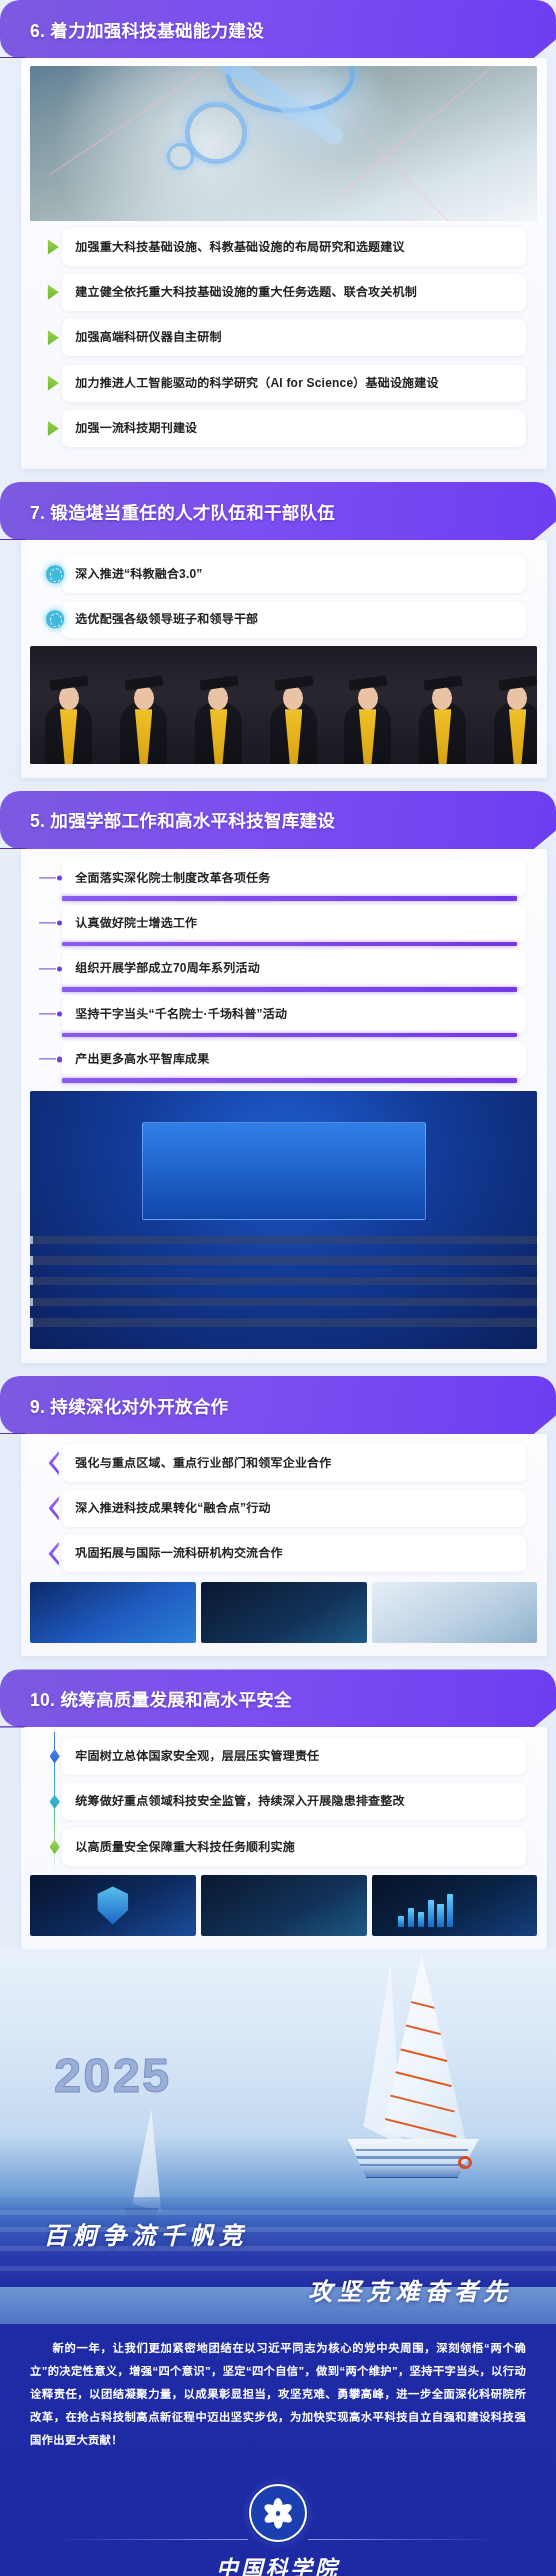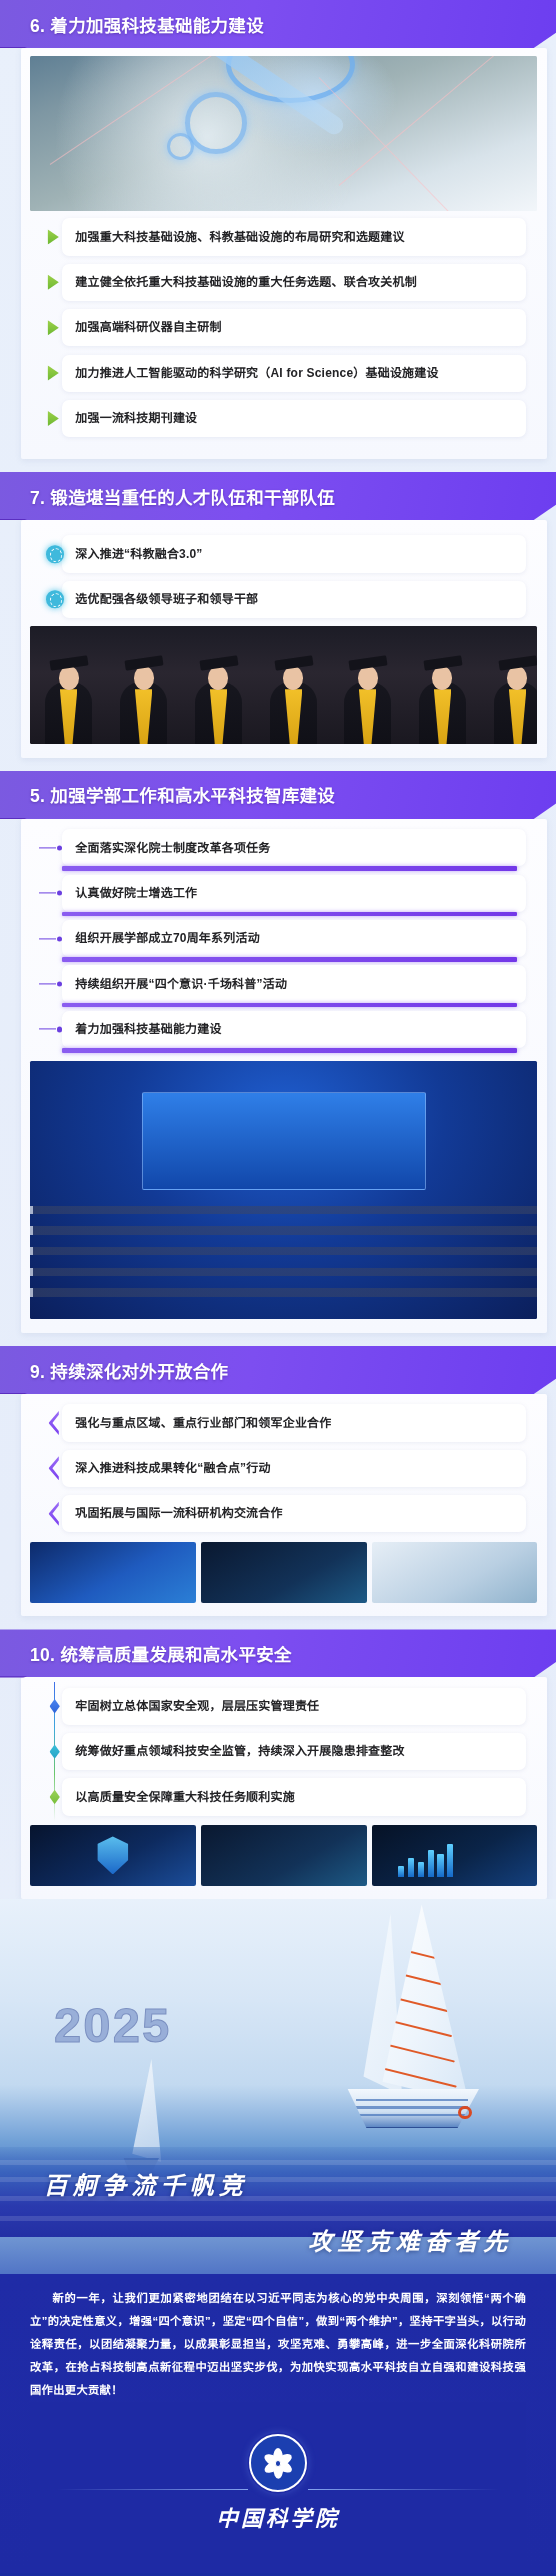--- a/index.html
+++ b/index.html
@@ -12,26 +12,27 @@
     width: 556px;
     position: relative;
     overflow: hidden;
     background: linear-gradient(180deg,#e9f0fb 0%, #e6edfa 60%, #e9f0fb 100%);
   }
 
   
   .sec { position: relative; }
   .banner {
     position: relative;
-    height: 48px;
+    height: 58px;
     background: linear-gradient(100deg, #7b5ae0 0%, #7d4ef0 45%, #6d3ef0 100%);
     display: flex;
     align-items: center;
     padding-left: 30px;
     clip-path: polygon(0 0, 100% 0, 100% 68%, 96% 100%, 0 100%);
+    border-radius: 20px;
   }
   .banner::after {
     content: "";
     position: absolute;
     left: 0; bottom: -11.3px;
     width: 27px; height: 12.4px;
     background: #5a2ec0;
     clip-path: polygon(0 0, 100% 0, 0 100%);
   }
   .banner-title {
@@ -508,29 +509,29 @@
               <i class="dt"></i>
             </span>
           <span class="item-text">组织开展学部成立70周年系列活动</span>
           <span class="underbar"></span>
         </div>
         <div class="item">
           <span class="mk-line-dot">
               <i class="ln"></i>
               <i class="dt"></i>
             </span>
-          <span class="item-text">持续组织开展“四个意识·千场科普”活动</span>
+          <span class="item-text">坚持干字当头“千名院士·千场科普”活动</span>
           <span class="underbar"></span>
         </div>
         <div class="item">
           <span class="mk-line-dot">
               <i class="ln"></i>
               <i class="dt"></i>
             </span>
-          <span class="item-text">着力加强科技基础能力建设</span>
+          <span class="item-text">产出更多高水平智库成果</span>
           <span class="underbar"></span>
         </div>
       </div>
       <div class="photo ph ph-hall" style="margin-top:13.4px;height:258px;">
         <div class="screen"></div>
         <div class="row" style="top:56%;"></div>
         <div class="row" style="top:64%;"></div>
         <div class="row" style="top:72%;"></div>
         <div class="row" style="top:80%;"></div>
         <div class="row" style="top:88%;"></div>

